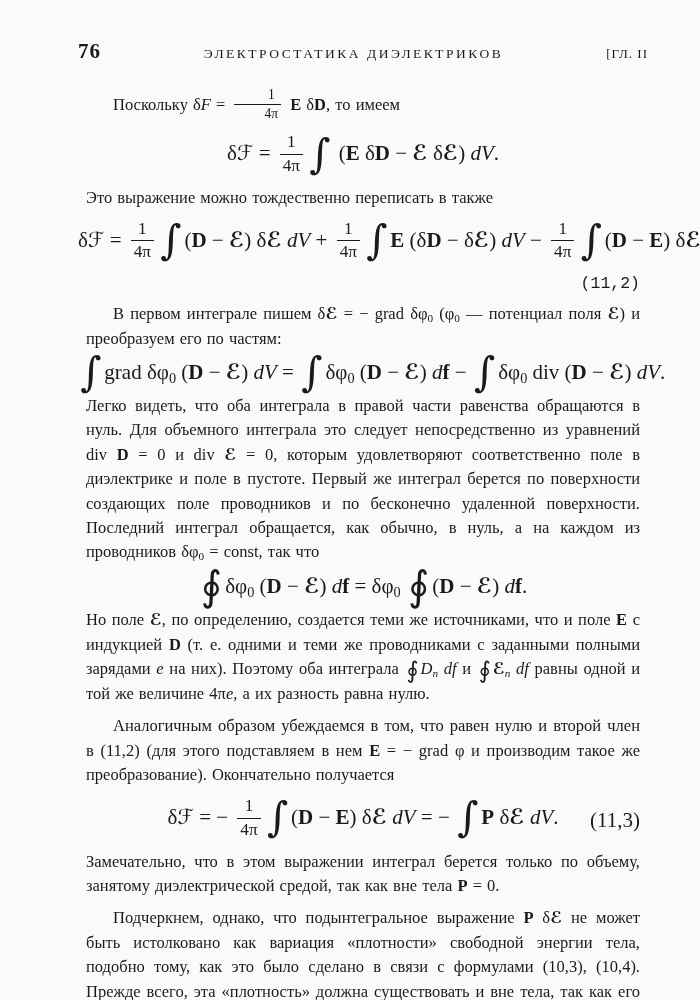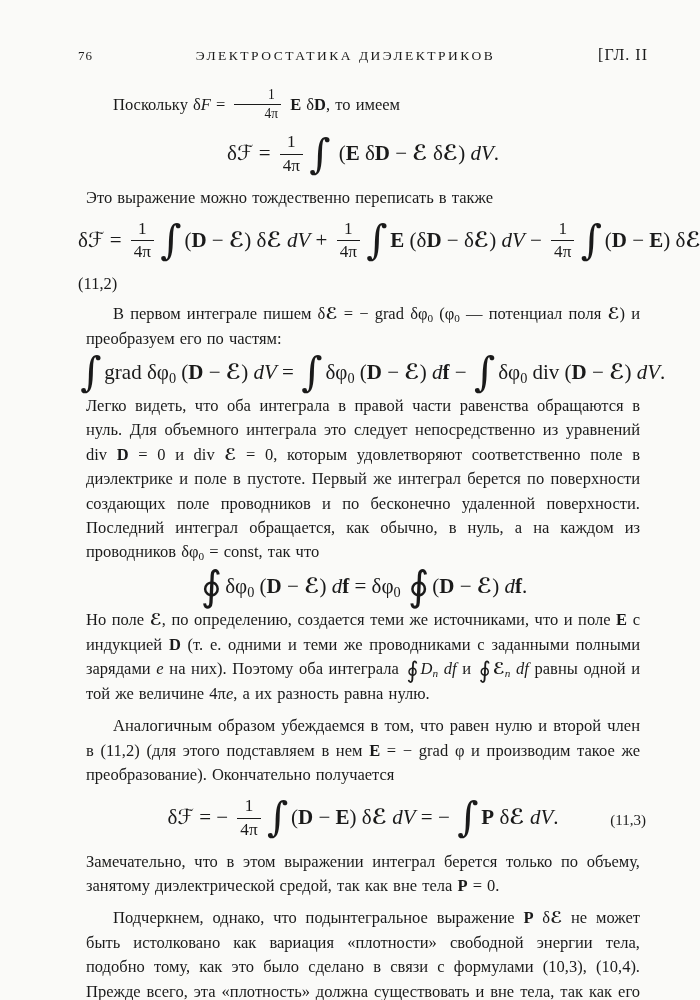--- a/index.html
+++ b/index.html
@@ -14,54 +14,55 @@
     overflow:hidden;
     color:#1a1a1a;
     font-family:"Liberation Serif","DejaVu Serif",serif;
     font-size:16.5px;
   }
   
   .hdr{
     display:flex;align-items:baseline;
     margin-bottom:24px;
   }
-  .pgnum{font-weight:normal;font-size:13px;letter-spacing:1px;}
+  .pgnum{font-weight:bold;font-size:21px;letter-spacing:1px;}
   .rtitle{
     flex:1;text-align:center;
     font-size:13.5px;letter-spacing:2.5px;
     white-space:nowrap;
   }
-  .chap{font-size:16px;letter-spacing:1px;white-space:nowrap;margin-top:12px;}
+  .chap{font-size:13px;letter-spacing:1px;white-space:nowrap;margin-top:12px;}
   
   .para{
     margin:8px;
     text-align:justify;
     line-height:1.48;
     word-spacing:1px;
   }
   .ind{text-indent:27px;}
   
   .eq{
     text-align:center;
     line-height:1.05;
     margin:10px 0 8px 0;
     white-space:nowrap;
     font-size:21px;
   }
   .eqwrap{position:relative;}
   .eqlabel{
-    text-align:left;
+    text-align:right;
     font-size:16.5px;
-    margin:0 0 4px 0;
+    margin:0 8px 4px 0;
     line-height:1.3;
+    font-family:Liberation Mono, monospace;
   }
   .eqnum-inline{
-    position:absolute;right:2px;top:50%;
+    position:absolute;right:8px;top:50%;
     transform:translateY(-50%);
-    font-size:15px;
+    font-size:21px;
   }
   
   .b{font-weight:bold;}
   .i{font-style:italic;}
   .scr{font-family:"DejaVu Serif","DejaVu Sans",serif;}
   .g{font-family:"DejaVu Serif","DejaVu Sans",serif;font-weight:bold;}
   .sb{font-size:68%;vertical-align:-0.28em;}
   .int{
     font-family:"DejaVu Serif","DejaVu Sans",serif;
     font-size:1.95em;line-height:0;

